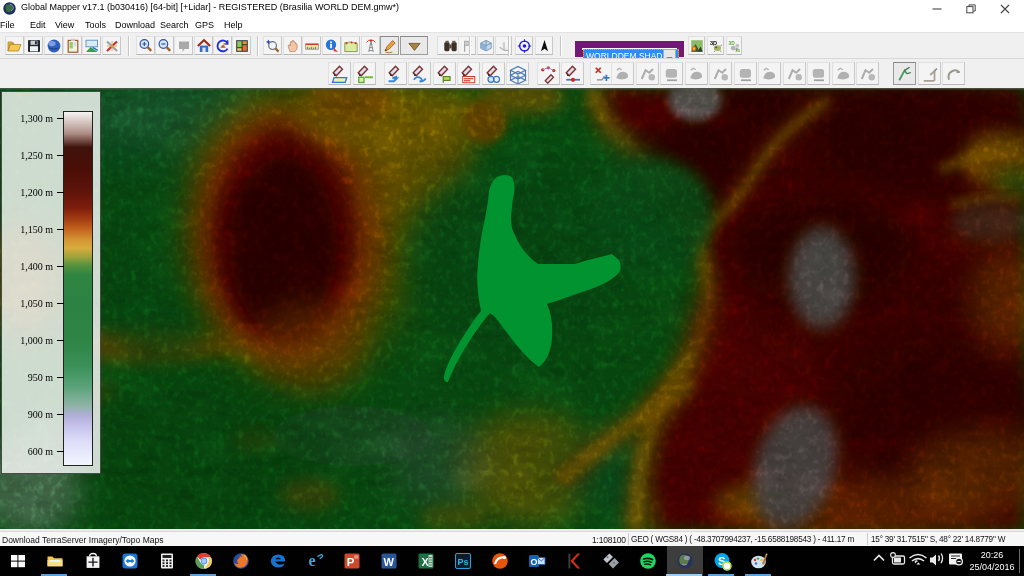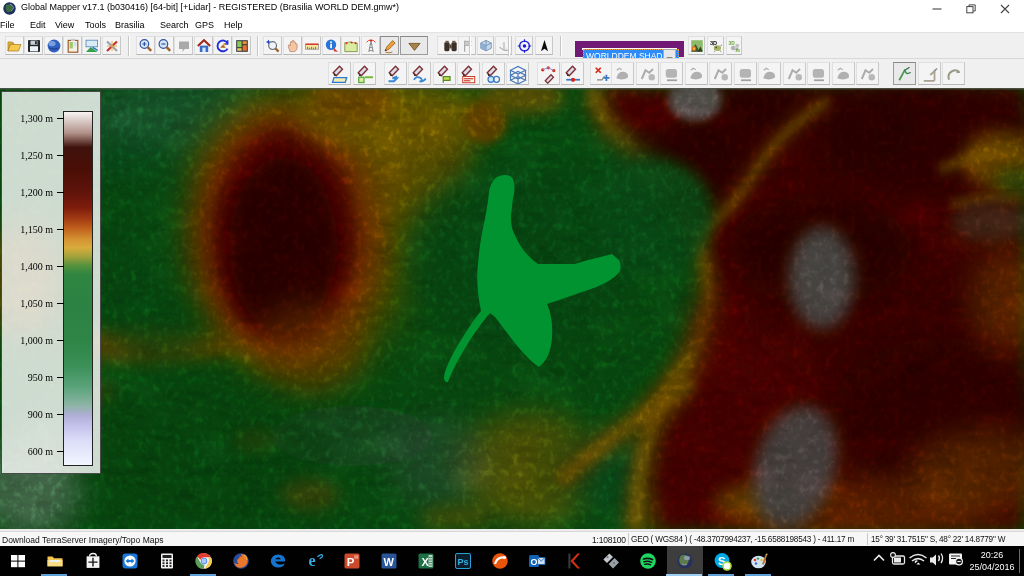--- a/index.html
+++ b/index.html
@@ -68,21 +68,21 @@
     <div class="wbtn" style="left:988px"><svg width="10" height="10" viewBox="0 0 10 10" style="margin-top:3.5px">
           <path d="M1,1 L9,9 M9,1 L1,9" stroke="#444" stroke-width="1.1"></path>
         </svg></div>
   </div>
 
   <div id="menu" class="abs">
     <span style="left:0">File</span>
       <span style="left:30px">Edit</span>
     <span style="left:55px">View</span>
       <span style="left:85px">Tools</span>
-    <span style="left:115px">Brasilia</span>
+    <span style="left:115px">Download</span>
       <span style="left:160px">Search</span>
     <span style="left:195px">GPS</span>
       <span style="left:224px">Help</span>
   </div>
 
   <div id="tb1" class="abs">
       <div class="tbtn" style="left:5px;top:3px;width:19px;height:19px">
         <svg width="16" height="16" viewBox="0 0 16 16">
           <path d="M1,13 L1,4 L5.5,4 L7,5.8 L3.2,5.8 Z" fill="#e8b83c" stroke="#a87818" stroke-width=".7"></path>
           <path d="M1,13 L3.4,6.5 L14,6.5 L11.5,13 Z" fill="#f6ca4e" stroke="#a87818" stroke-width=".7"></path>

